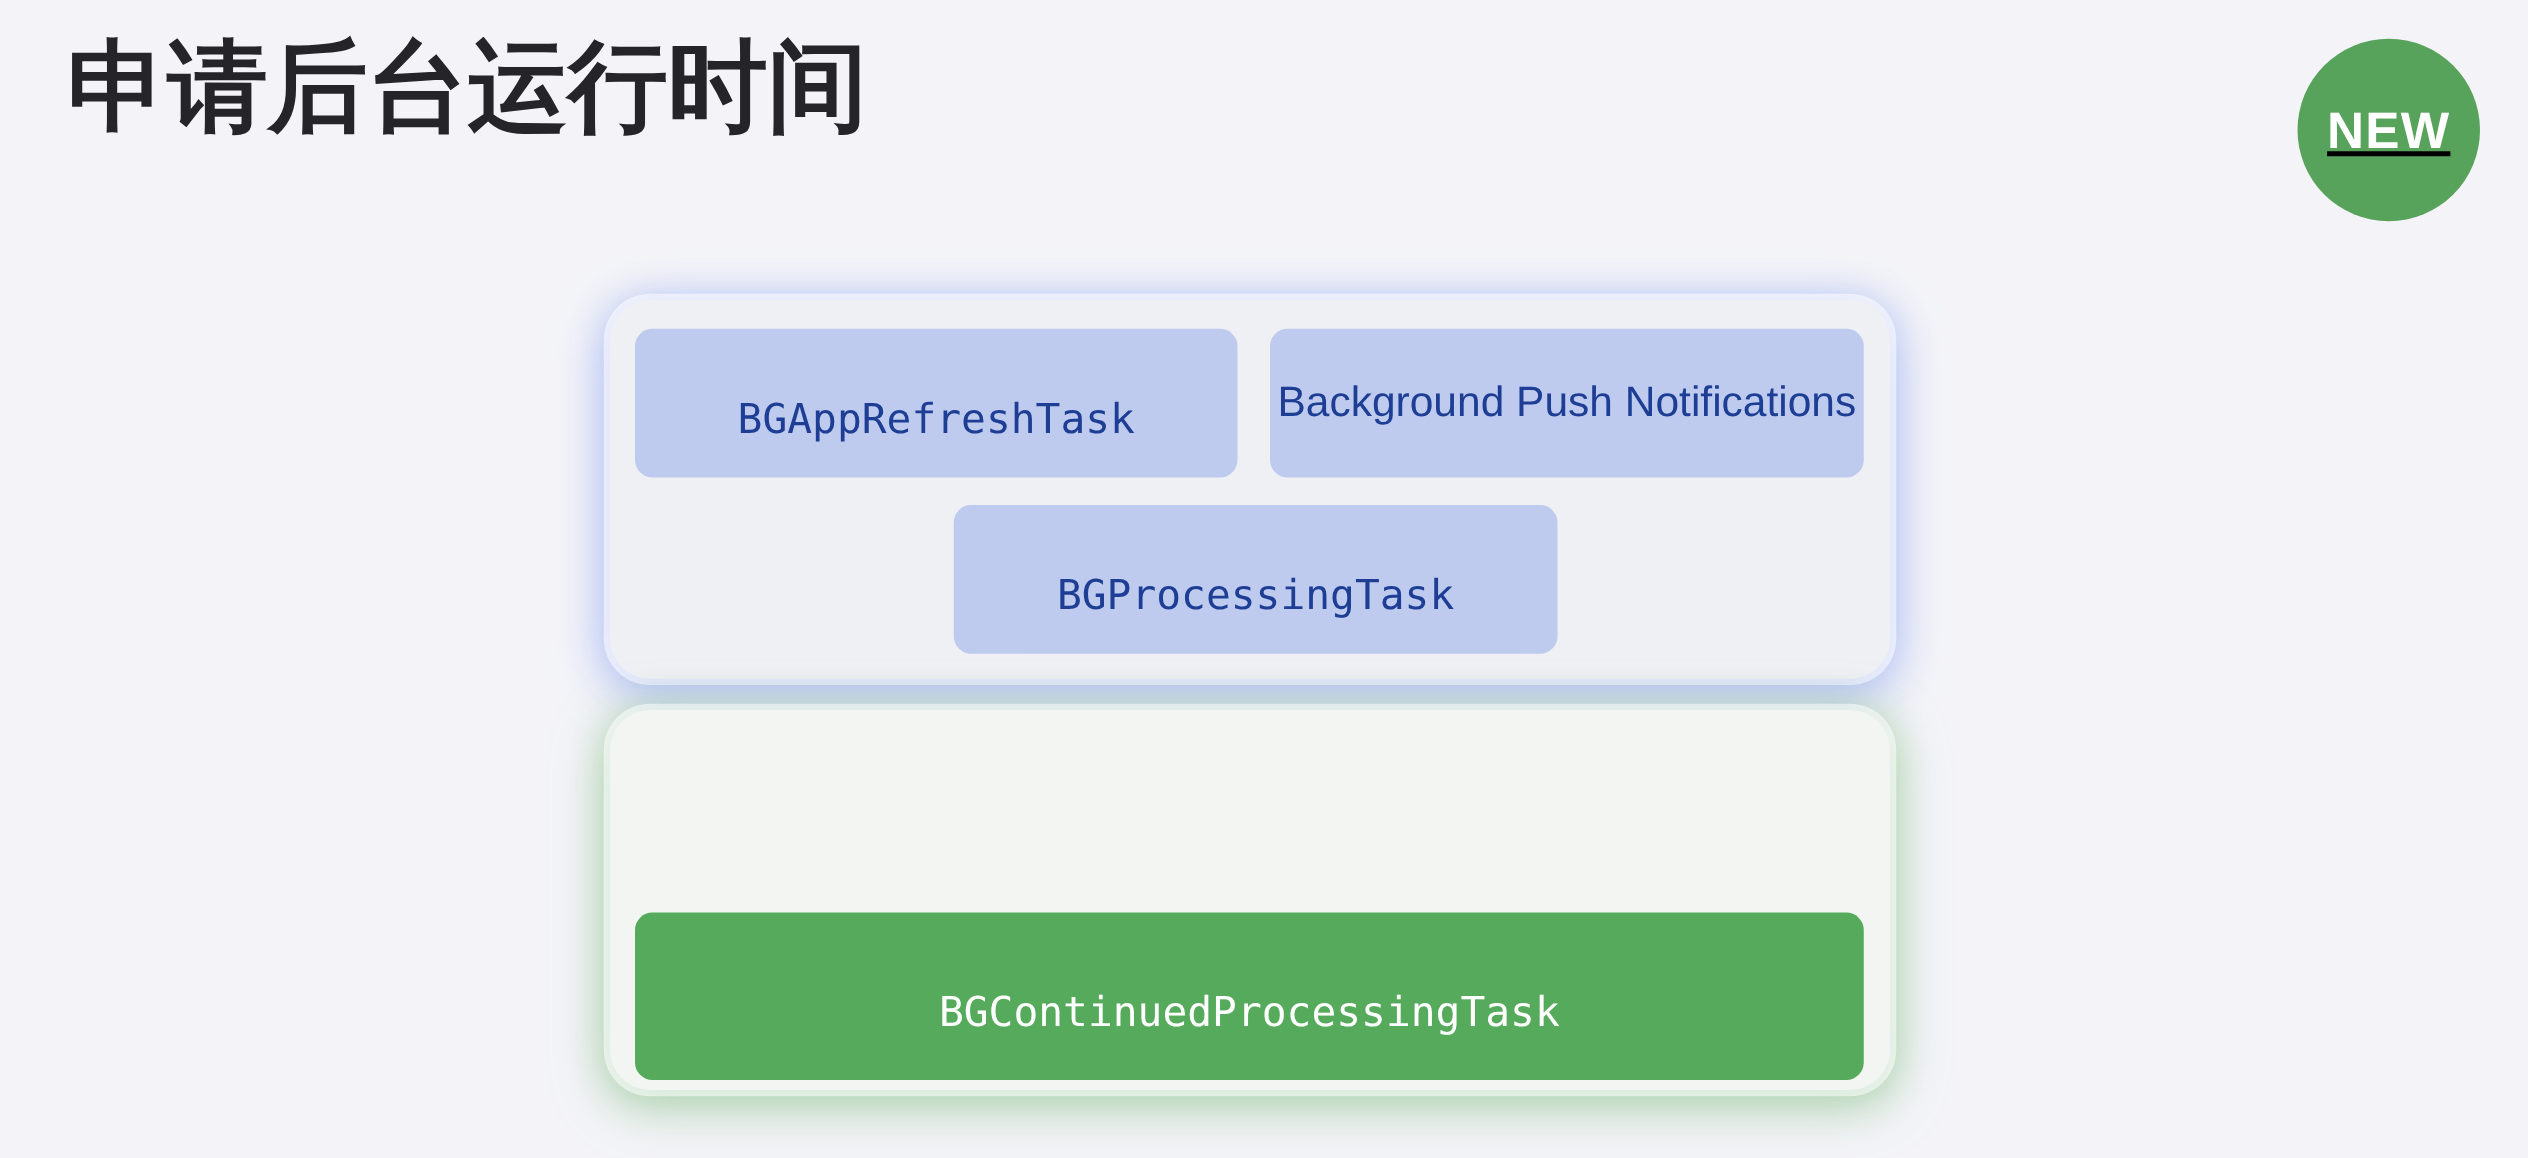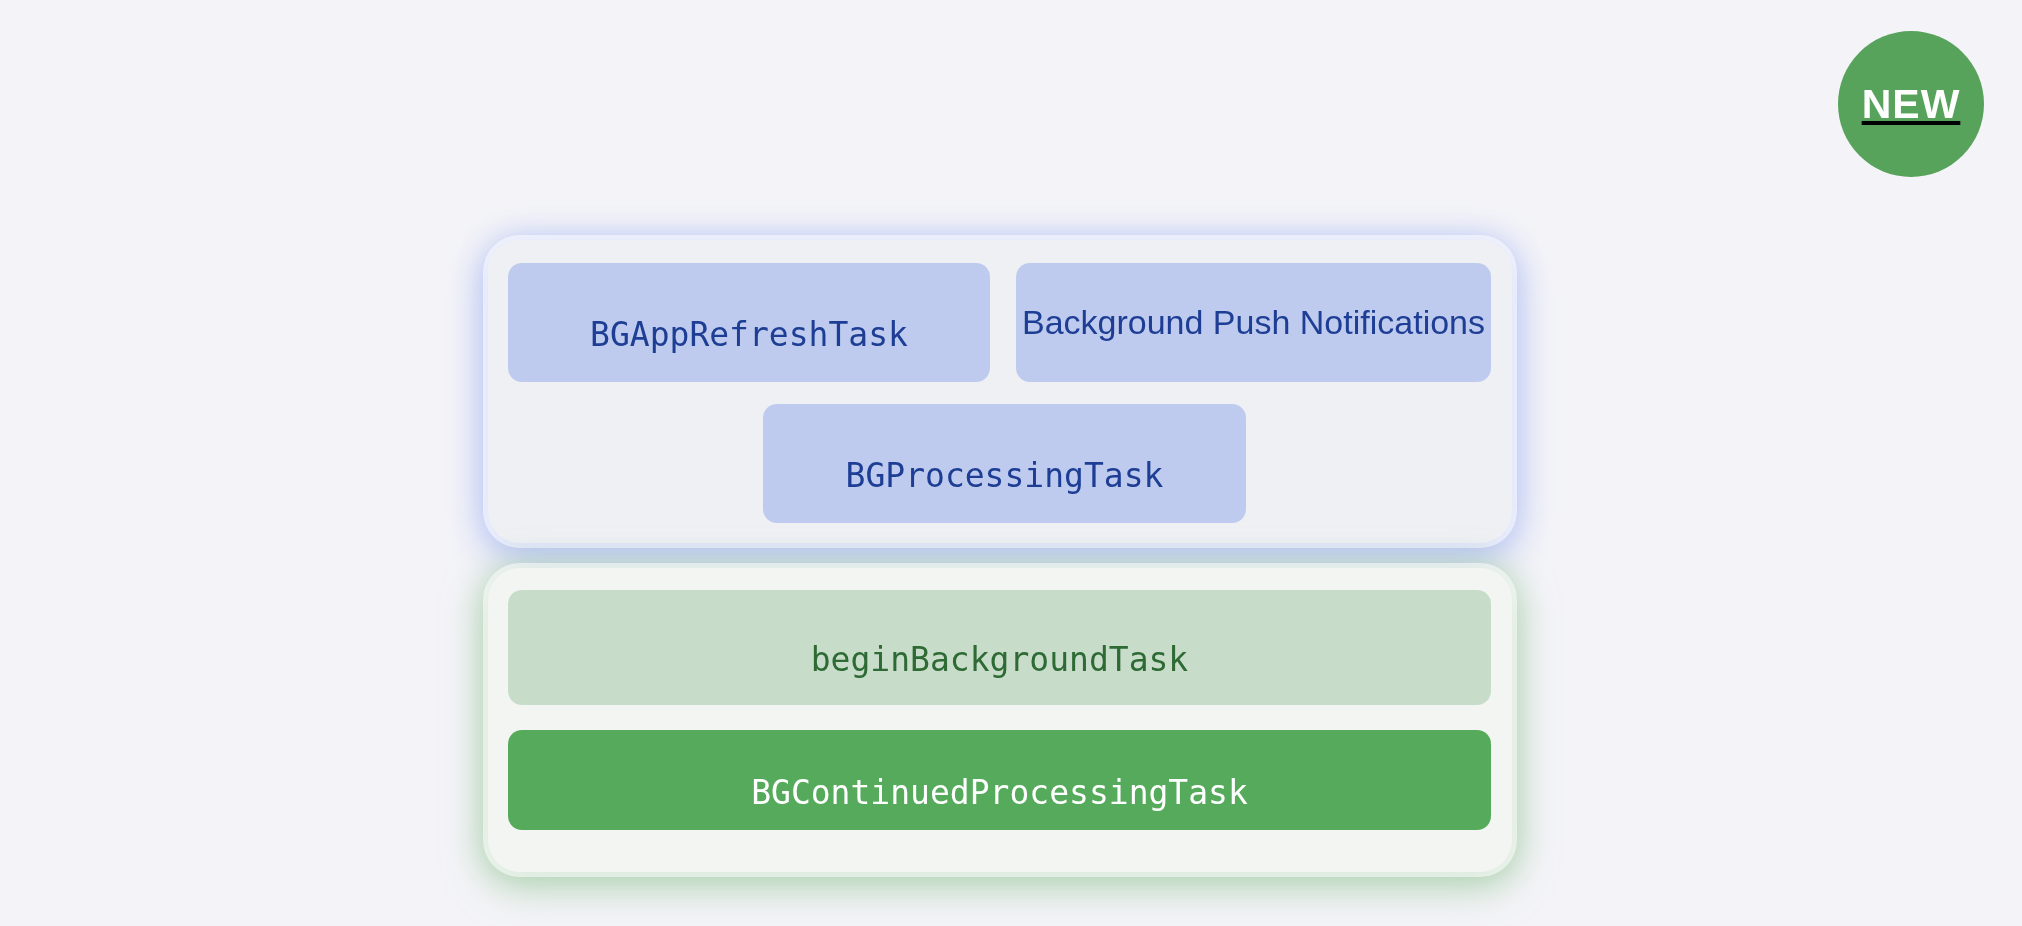--- a/index.html
+++ b/index.html
@@ -109,46 +109,44 @@
     color: var(--green-solid-box-text, #FFFFFF);
   }
 
   
   .pos-refresh    { left: 20px;  top: 23px;  width: 482px; height: 119px; }
   .pos-push       { left: 528px; top: 23px;  width: 475px; height: 119px; }
   .pos-processing { left: 275px; top: 164px; width: 483px; height: 119px; text-align: center; }
 
   
   .pos-begin      { left: 20px; top: 22px;  width: 983px; height: 115px; }
-  .pos-continued  { left: 20px; top: 162px; width: 983px; height: 100px; }
+  .pos-continued  { left: 20px; top: 162px; width: 983px; height: 134px; }
 </style>
 </head>
 <body>
 
 <div class="slide">
 
+  <h1 class="title">申请后台运行时间</h1>
 
   <div class="badge">
     <span>NEW</span>
   </div>
 
   <section class="group group-blue">
     <div class="task-box blue mono pos-refresh">
       <span>BGAppRefreshTask</span>
     </div>
     <div class="task-box blue sans pos-push">
       <span>Background Push Notifications</span>
     </div>
     <div class="task-box blue mono pos-processing">
       <span>BGProcessingTask</span>
     </div>
   </section>
 
   <section class="group group-green">
-    <div class="task-box green-light mono pos-begin">
-      <span>beginBackgroundTask</span>
-    </div>
     <div class="task-box green-solid mono pos-continued">
       <span>BGContinuedProcessingTask</span>
     </div>
   </section>
 
 </div>
 
 </body></html>

